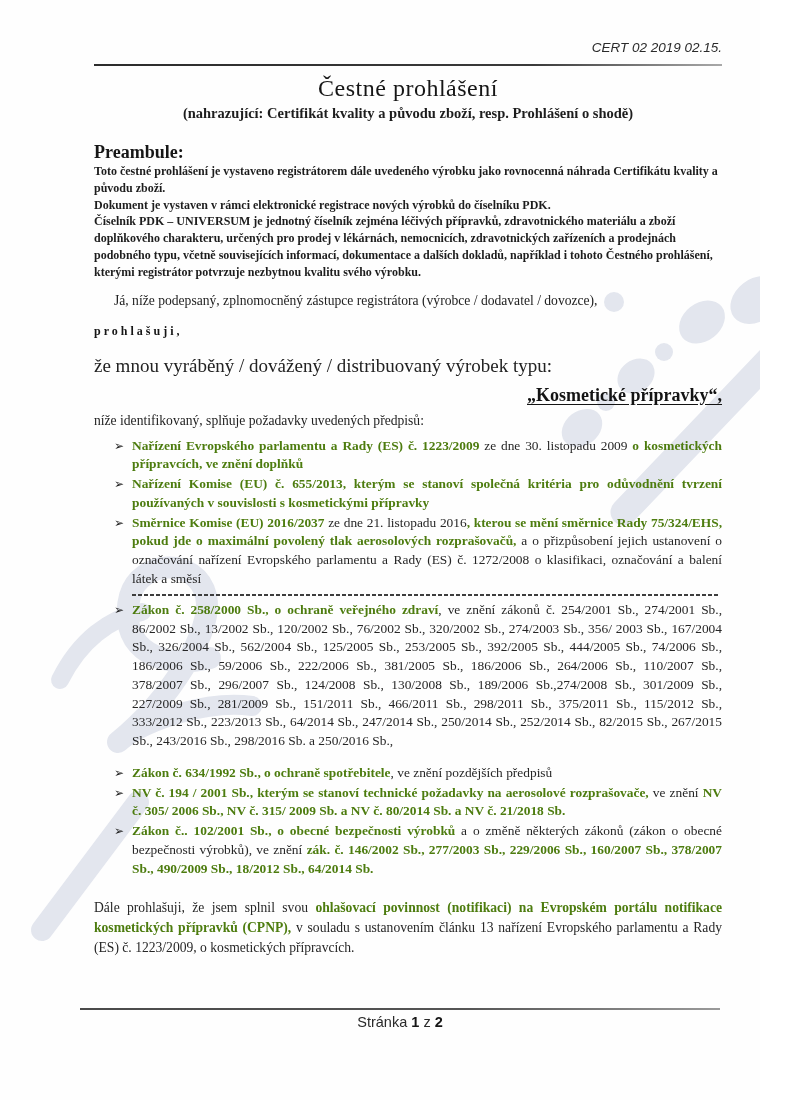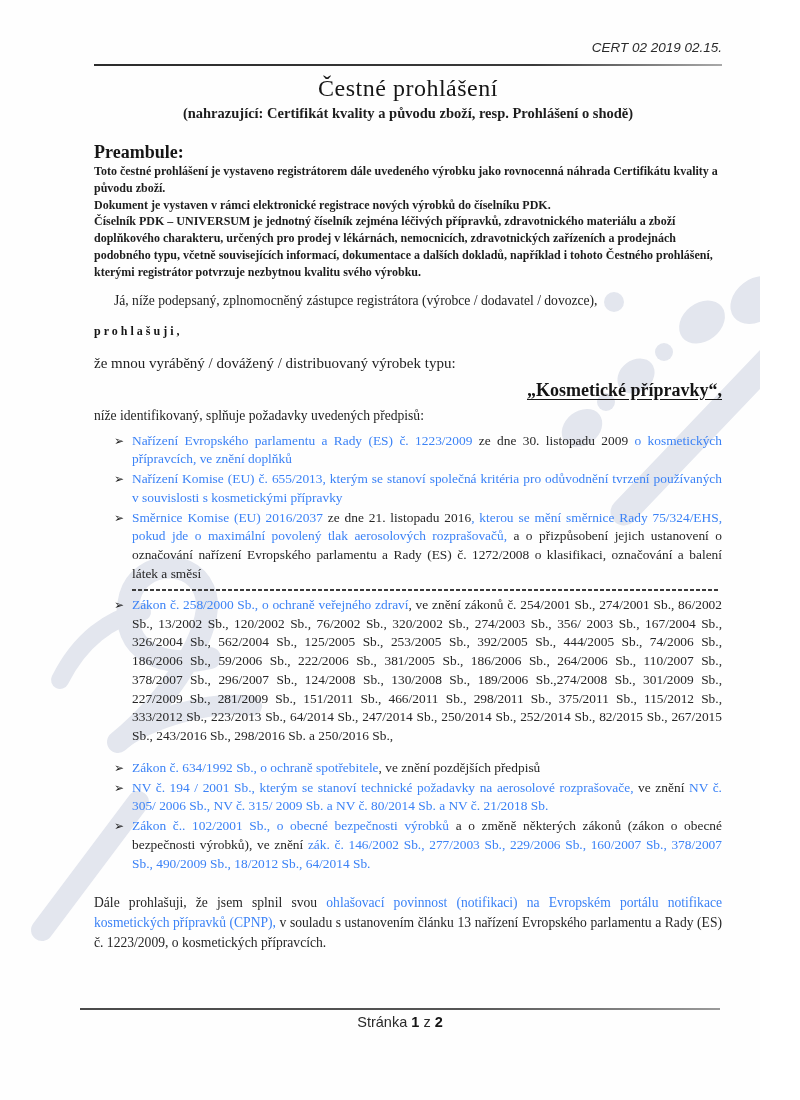--- a/index.html
+++ b/index.html
@@ -26,31 +26,31 @@
     margin:9px 0 0 0;text-align:center;
     font-size:24px;font-weight:normal;color:#161616;letter-spacing:.5px;
   }
   .subtitle{margin-top:3px;text-align:center;font-weight:bold;font-size:14.5px;color:#1d1d1d;}
 
   .preamble-heading{margin:20px 0 0 0;font-size:18px;font-weight:bold;color:#161616;}
   .preamble p{margin:0;font-weight:bold;font-size:12px;line-height:1.4;color:#1d1d1d;}
 
   .intro{margin:10px 0 0 0;text-indent:20px;font-size:13.6px;line-height:1.4;}
   .declare-word{margin:14px 0 8px 0;text-align:left;font-weight:bold;font-size:12px;color:#161616;}
-  .product-intro{margin:16px 0 0 0;font-size:15px;}
+  .product-intro{margin:16px 0 0 0;font-size:19px;}
   .product-name{margin:8px 0 0 0;text-align:right;font-weight:bold;font-size:18px;color:#141414;}
   .product-name span{text-decoration:underline;text-underline-offset:3px;}
   .compliance-intro{margin:7px 0 0 0;font-size:13.6px;}
 
   .regulations{margin-top:8px;}
   .regulation-item{display:flex;padding-left:20px;margin:0 0 1px 0;}
   .regulation-item.gap-before{margin-top:13px;}
   .marker{flex:0 0 18px;font-size:12px;color:#1d1d1d;padding-top:2px;}
   .reg-text{flex:1;text-align:justify;font-size:13.4px;line-height:1.4;}
-  .b{font-weight:normal;color:#3b82f6;}
+  .b{font-weight:bold;color:#4d7c0f;}
   .r{font-weight:normal;color:#262626;}
   .separator{
     margin:5px 4px 5px 38px;height:2px;
     background:repeating-linear-gradient(to right,#3d3d3d 0 4px,transparent 4px 6px);
   }
 
   .final-para{margin:20px 0 0 0;text-align:justify;font-size:13.6px;line-height:1.45;}
 
   .footer{position:absolute;left:80px;right:40px;top:1008px;z-index:1;}
   .footer-rule{background:linear-gradient(90deg,#4a4a4a 0%,#555 60%,#9a9a9a 100%);}

